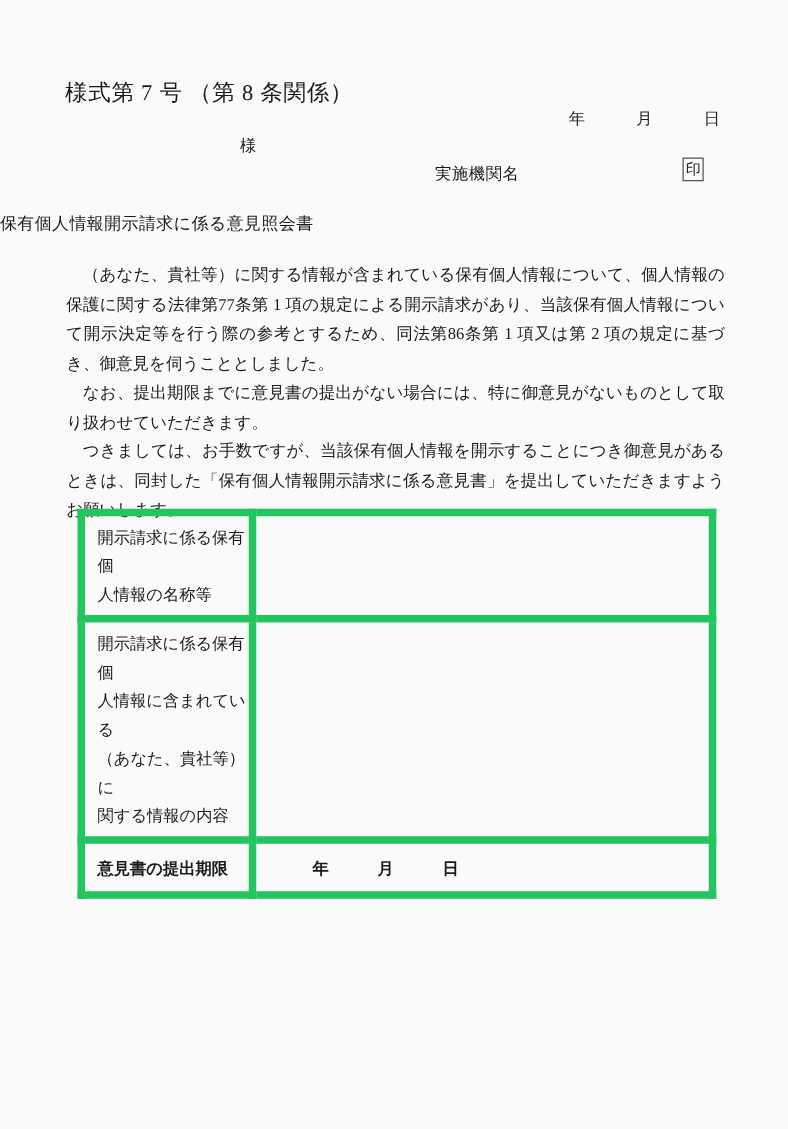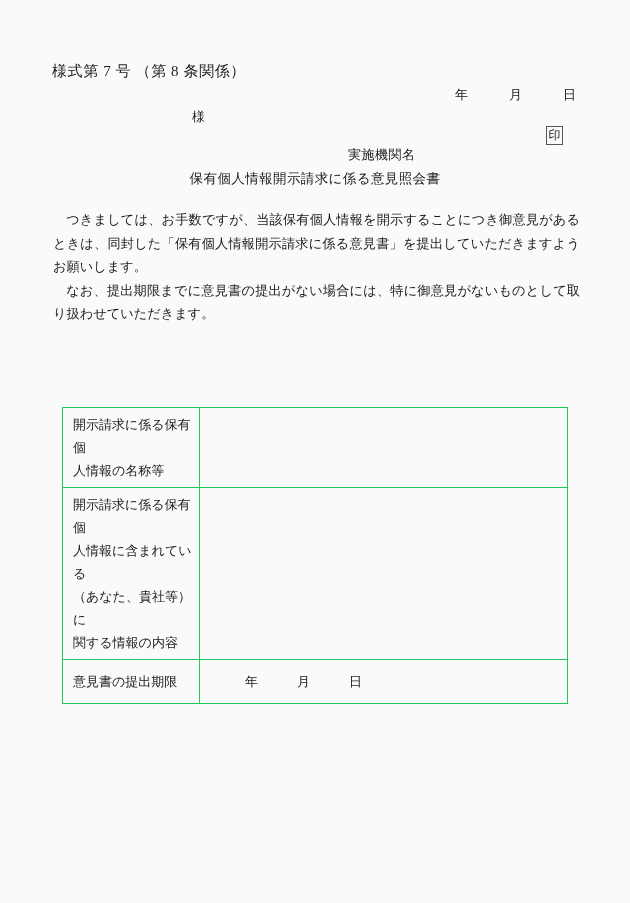--- a/index.html
+++ b/index.html
@@ -24,21 +24,21 @@
     inset: 0;
     width: 630px;
     height: 903px;
   }
 
   
   .form-no {
     position: absolute;
     left: 52px;
     top: 62px;
-    font-size: 15px;
+    font-size: 18px;
     letter-spacing: 0.6px;
     white-space: pre;
   }
 
   .date-line-top {
     position: absolute;
     left: 455px;
     top: 86px;
     font-size: 13px;
     white-space: pre;
@@ -57,21 +57,21 @@
     position: absolute;
     left: 348px;
     top: 129px;
     width: 215px;
     height: 22px;
     font-size: 13px;
   }
   .agency-name {
     position: absolute;
     left: 0;
-    top: 17px;
+    top: 1px;
     white-space: pre;
     letter-spacing: 0.5px;
   }
   .seal-box {
     position: absolute;
     right: 0;
     top: -3px;
     width: 17px;
     height: 19px;
     border: 1px solid #555;
@@ -80,21 +80,21 @@
     text-align: center;
     background: #fafafa;
   }
 
   
   .doc-title {
     position: absolute;
     left: 0;
     top: 170px;
     width: 630px;
-    text-align: center;
+    text-align: left;
     font-size: 13.5px;
     letter-spacing: 0.4px;
   }
 
   
   .body-block {
     position: absolute;
     left: 53px;
     top: 208px;
     width: 527px;
@@ -112,21 +112,21 @@
   .info-table {
     position: absolute;
     left: 62px;
     top: 407px;
     width: 505px;
     border-collapse: collapse;
     font-size: 13px;
     table-layout: fixed;
   }
   .info-table td {
-    border: 1px solid #22c55e;
+    border: 6px solid #22c55e;
     vertical-align: middle;
     padding: 5px 0 5px 10px;
     line-height: 23px;
     margin-left: 20px;
   }
   .info-table td.label {
     width: 137px;
   }
   .info-table td.value {
     width: 368px;
@@ -136,43 +136,44 @@
     display: block;
   }
   .val-txt.indent-date {
     padding-left: 35px;
   }
   tr.r1 td { height: 62px; vertical-align: top; }
   tr.r2 td { height: 40px; }
   tr.r3 td { height: 60px; vertical-align: top; }
   tr.r4 td { height: 94px; vertical-align: top; }
   tr.r5 td { height: 62px; }
-  tr.r6 td { height: 44px; }
+  tr.r6 td { height: 44px; font-weight: bold; }
 </style>
 </head>
 <body>
 
 <div class="page">
 
   <div class="form-no">様式第 7 号 （第 8 条関係）</div>
 
   <div class="date-line-top">年　　　月　　　日</div>
 
   <div class="addressee">様</div>
 
   <div class="agency-row">
     <span class="agency-name">実施機関名</span>
     <span class="seal-box">印</span>
   </div>
 
   <div class="doc-title">保有個人情報開示請求に係る意見照会書</div>
 
   <div class="body-block">
+    <p>（あなた、貴社等）に関する情報が含まれている保有個人情報について、個人情報の保護に関する法律第77条第 1 項の規定による開示請求があり、当該保有個人情報について開示決定等を行う際の参考とするため、同法第86条第 1 項又は第 2 項の規定に基づき、御意見を伺うこととしました。</p>
+    <p>なお、提出期限までに意見書の提出がない場合には、特に御意見がないものとして取り扱わせていただきます。</p>
     <p>つきましては、お手数ですが、当該保有個人情報を開示することにつき御意見があるときは、同封した「保有個人情報開示請求に係る意見書」を提出していただきますようお願いします。</p>
-    <p>なお、提出期限までに意見書の提出がない場合には、特に御意見がないものとして取り扱わせていただきます。</p>
   </div>
 
   <table class="info-table">
     <tbody>
       <tr class="r1">
         <td class="label">
           <span class="lbl-txt">開示請求に係る保有個
 人情報の名称等</span>
         </td>
         <td class="value">

